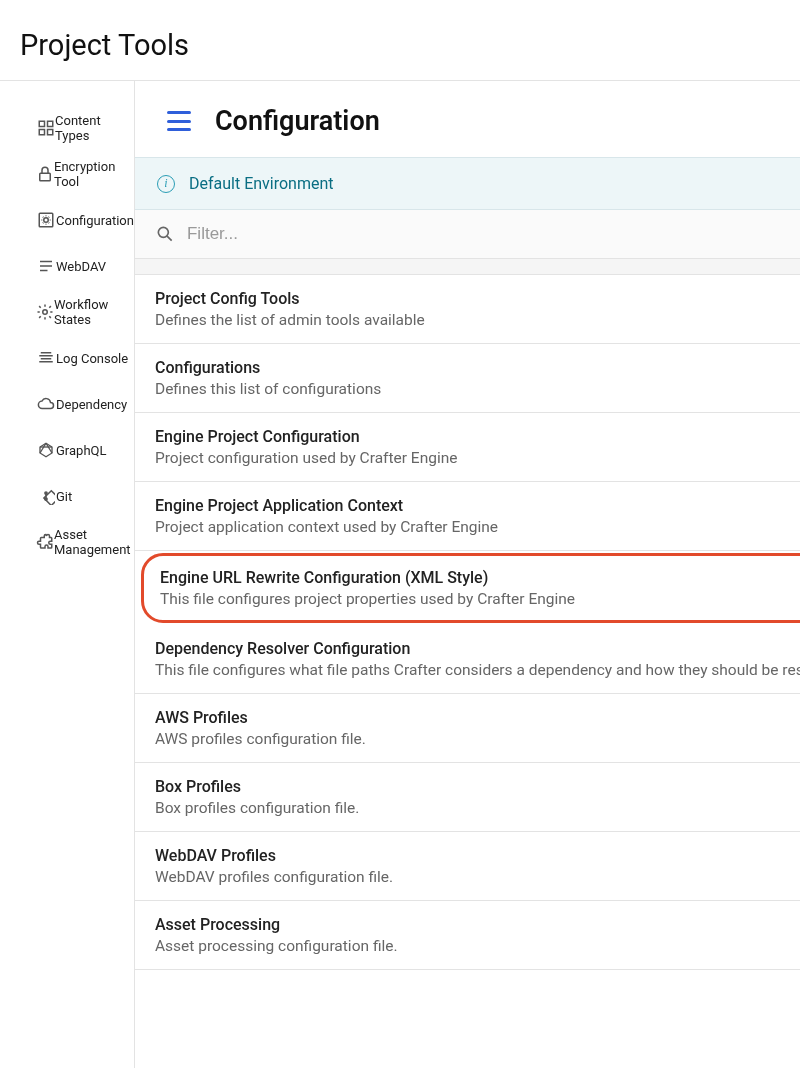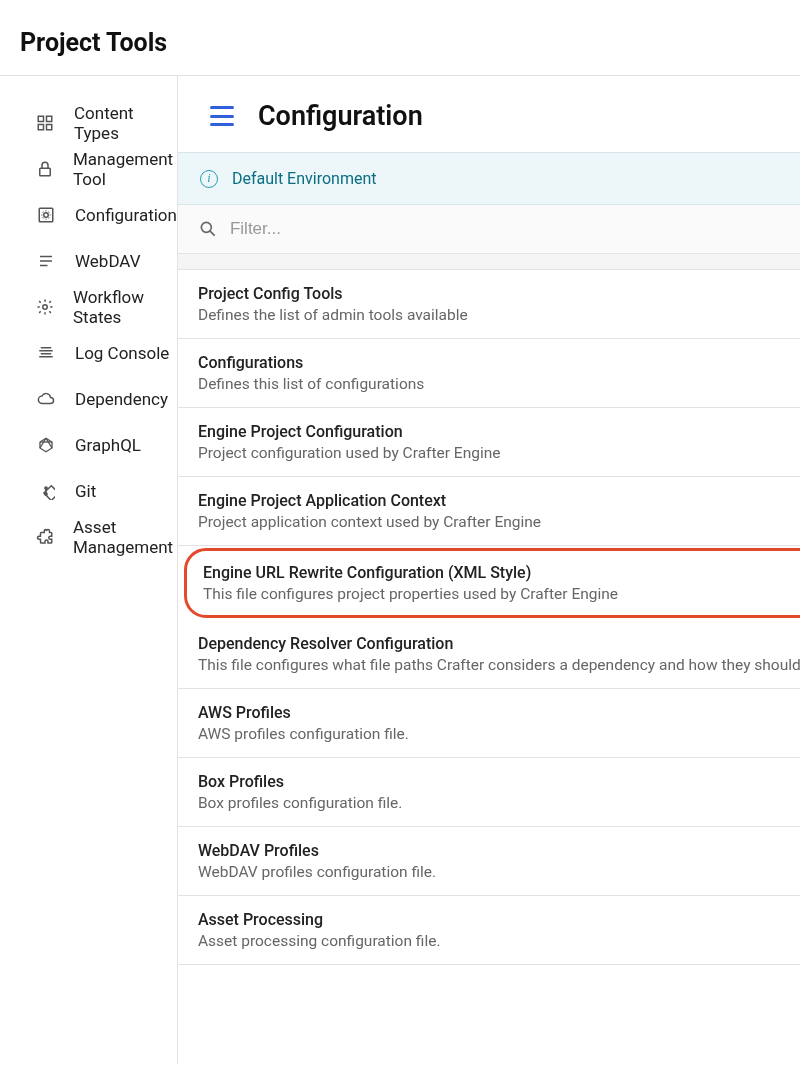--- a/index.html
+++ b/index.html
@@ -9,40 +9,40 @@
     color: #222;
     width: 800px;
     height: 1068px;
     overflow: hidden;
   }
   .header {
     padding: 28px 20px 18px 20px;
     border-bottom: 1px solid #e3e3e3;
   }
   .header h1 {
-    font-size: 25px;
-    font-weight: 700;
+    font-size: 29px;
+    font-weight: 400;
     color: #111;
   }
   .layout {
     display: flex;
     height: calc(100% - 80px);
   }
   .sidebar {
     width: 305px;
     padding: 24px 0 0 36px;
     border-right: 1px solid #e3e3e3;
   }
   .sidebar-item {
     display: flex;
     align-items: center;
-    gap: 19px;
+    gap: 0;
     height: 46px;
     cursor: pointer;
-    font-size: 17px;
+    font-size: 13px;
     color: #222;
   }
   .sidebar-item .icon {
     width: 20px;
     height: 20px;
     display: flex;
     align-items: center;
     justify-content: center;
     color: #555;
   }
@@ -182,21 +182,21 @@
       <span>Content Types</span>
     </div>
 
     <div class="sidebar-item">
       <span class="icon">
         <svg viewBox="0 0 24 24" width="18" height="18" fill="none" stroke="currentColor" stroke-width="2">
             <rect x="5" y="11" width="14" height="10" rx="1"></rect>
             <path d="M8 11V7a4 4 0 0 1 8 0v4"></path>
           </svg>
       </span>
-      <span>Management Tool</span>
+      <span>Encryption Tool</span>
     </div>
 
     <div class="sidebar-item">
       <span class="icon">
         <svg viewBox="0 0 24 24" width="18" height="18" fill="none" stroke="currentColor" stroke-width="2">
             <rect x="3" y="3" width="18" height="18" rx="1"></rect>
             <circle cx="12" cy="12" r="3"></circle>
             <path d="M12 7v-1M12 18v-1M7 12h-1M18 12h-1M8.5 8.5l-.7-.7M16.2 16.2l-.7-.7M8.5 15.5l-.7.7M16.2 7.8l-.7.7"></path>
           </svg>
       </span>

